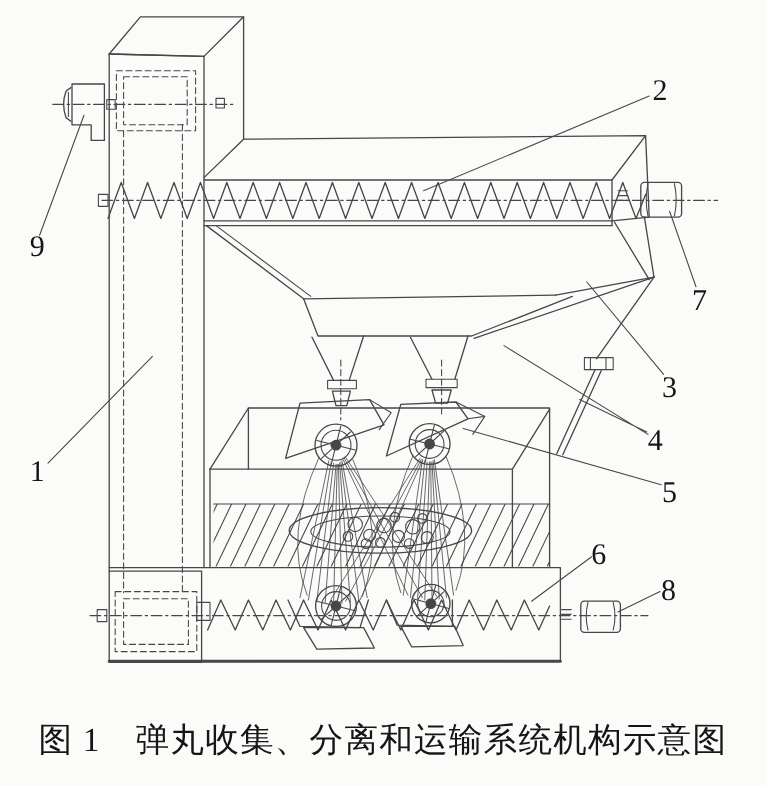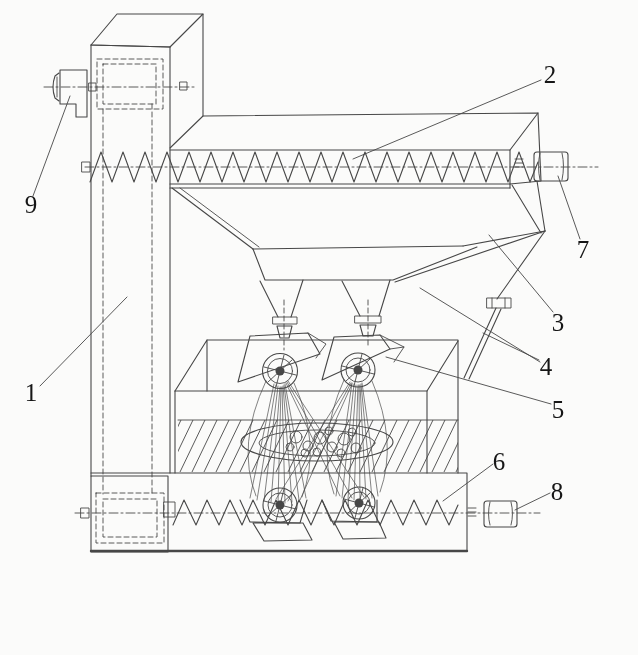--- a/index.html
+++ b/index.html
@@ -228,13 +228,14 @@
     <text class="callout" x="558" y="331">3</text>
     <text class="callout" x="546" y="375">4</text>
     <text class="callout" x="558" y="418">5</text>
     <text class="callout" x="499" y="470">6</text>
     <text class="callout" x="583" y="258">7</text>
     <text class="callout" x="557" y="500">8</text>
     <text class="callout" x="31" y="213">9</text>
   </g>
 </svg>
 
+<div class="caption">图 1　弹丸收集、分离和运输系统机构示意图</div>
 </div>
 
 </body></html>

